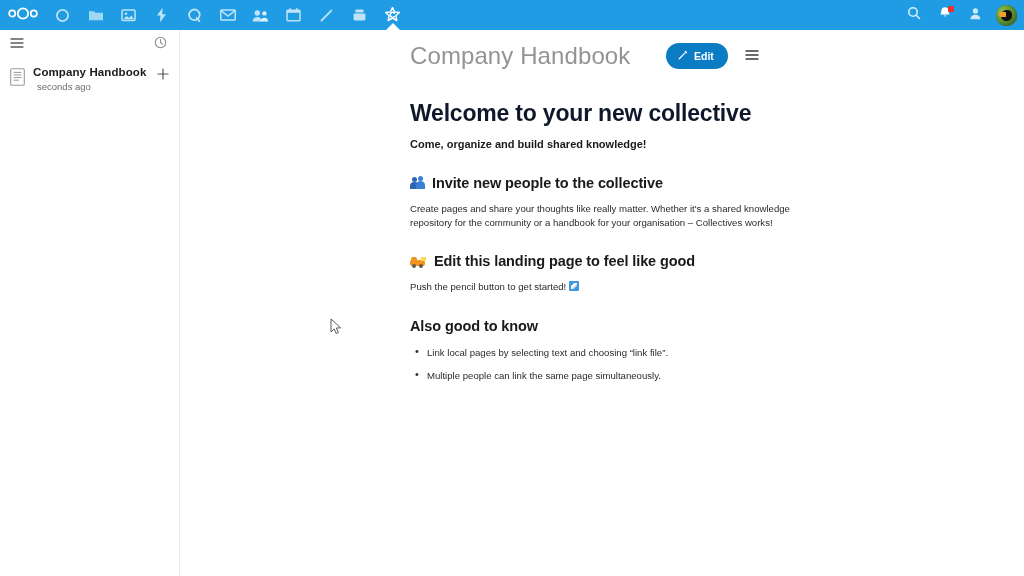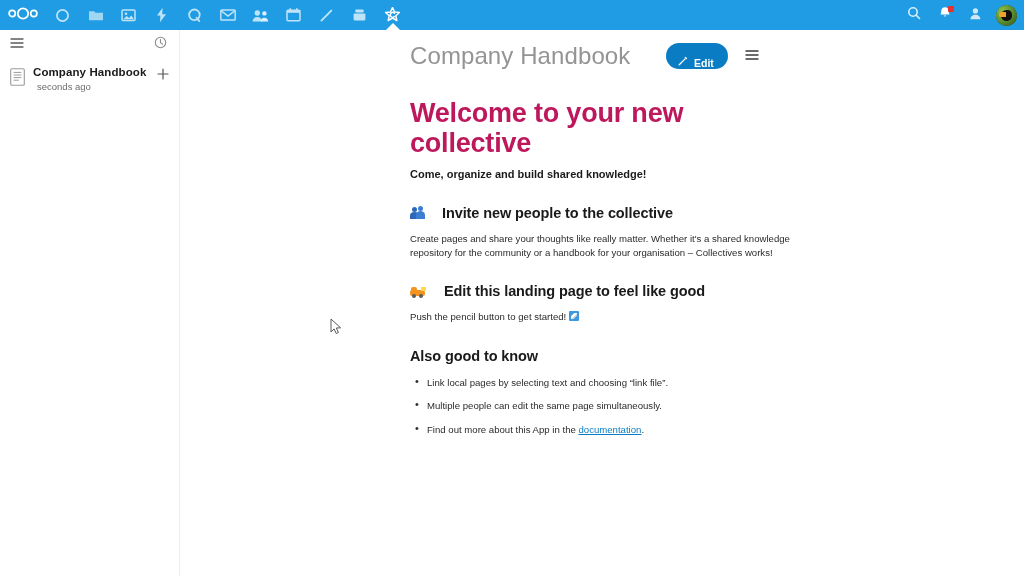--- a/index.html
+++ b/index.html
@@ -219,21 +219,21 @@
     height: 42px;
   }
   .edit-btn {
     background: #0a7cc4;
     color: #ffffff;
     border: none;
     border-radius: 16px;
     height: 26px;
     padding: 0 14px 0 11px;
     display: flex;
-    align-items: flex-end;
+    align-items: center;
     gap: 6px;
     font-family: "Liberation Sans", sans-serif;
     font-size: 10.5px;
     font-weight: bold;
     cursor: pointer;
   }
   .kebab-btn {
     margin-left: 14px;
     width: 20px;
     height: 22px;
@@ -245,44 +245,44 @@
   }
 
   .doc {
     position: absolute;
     top: 68px;
     left: 229px;
     width: 400px;
     color: #222;
   }
   .doc h1 {
-    font-size: 27px;
+    font-size: 23px;
     font-weight: bold;
     margin: 0 0 0 0;
     line-height: 30px;
     letter-spacing: -0.2px;
-    color: #be185d;
+    color: #0f172a;
   }
   .doc .lede {
     font-size: 11px;
     font-weight: bold;
     margin: 9px 0 8px 0;
     line-height: 14px;
     color: #1a1a1a;
   }
   .doc h2 {
     font-size: 14.5px;
     font-weight: bold;
     margin: 22px 0 0 0;
     line-height: 20px;
     letter-spacing: -0.1px;
     color: #1a1a1a;
     display: flex;
     align-items: center;
-    gap: 17px;
+    gap: 7px;
   }
   .doc h2.plain { display: block; }
   .doc p {
     font-size: 9.6px;
     margin: 9px 0 0 0;
     line-height: 13.5px;
     color: #2b2b2b;
   }
   .doc a {
     color: #0a7cc4;
@@ -621,22 +621,21 @@
           <span class="w2"></span>
       </span>
       <span>Edit this landing page to feel like good</span>
     </h2>
     <p><span>Push the pencil button to get started! </span><span class="em-pencil"><span class="nib"></span></span></p>
 
     <h2 class="plain h2-sep">Also good to know</h2>
 
     <ul>
       <li><span>Link local pages by selecting text and choosing “link file”.</span></li>
-      <li><span>Multiple people can edit the same page simultaneously.</span></li>
-      <li><span>Find out more about this App in the </span><a href="#">documentation</a><span>.</span></li>
+      <li><span>Multiple people can link the same page simultaneously.</span></li>
     </ul>
 
   </div>
 </div>
 
 <div class="cursor" style="left: 330px; top: 318px;">
   <svg width="12" height="18" viewBox="0 0 12 18">
     <path d="M1 1l0 13 3.1-3.1 2.1 4.6 2.2-1-2.1-4.5 4.3-0.2z" fill="#ffffff" stroke="#5a5a5a" stroke-width="1"></path>
   </svg>
 </div>

